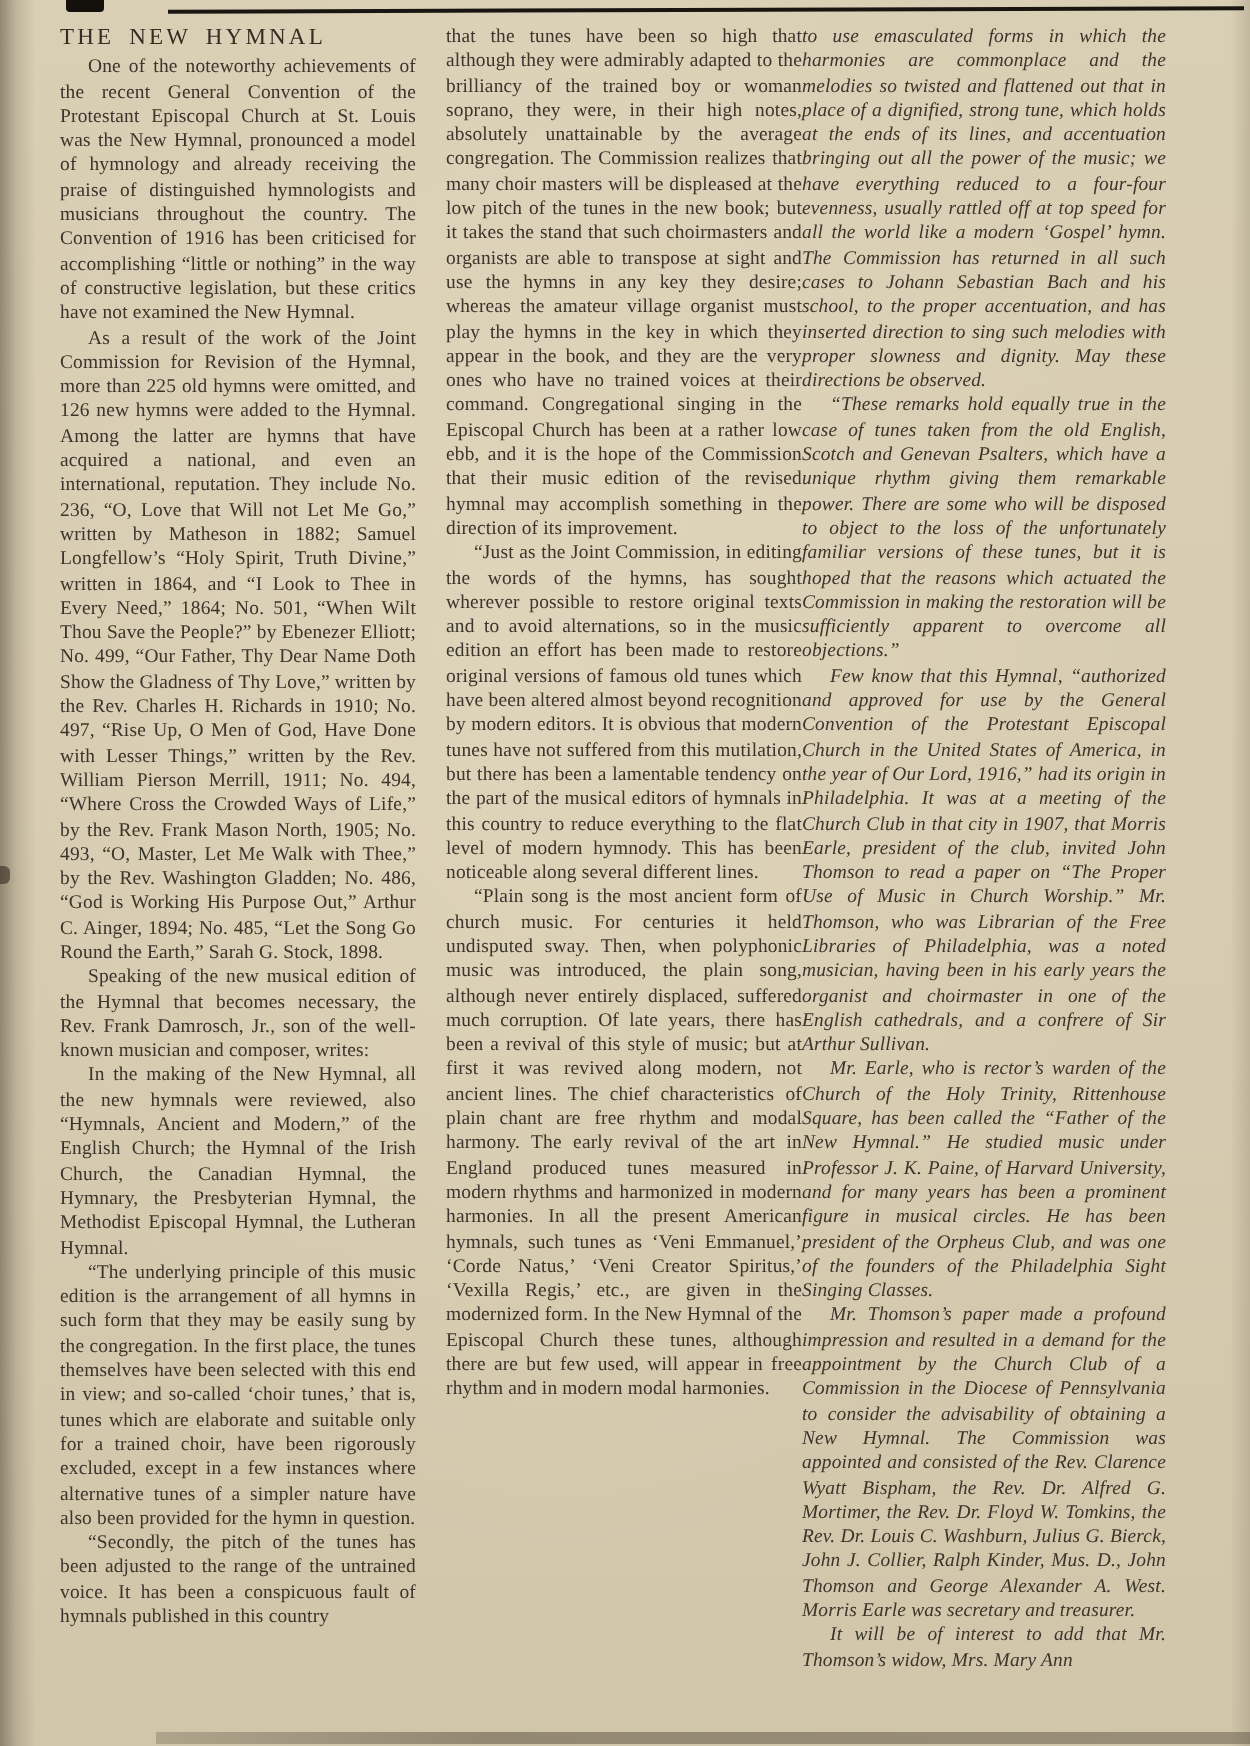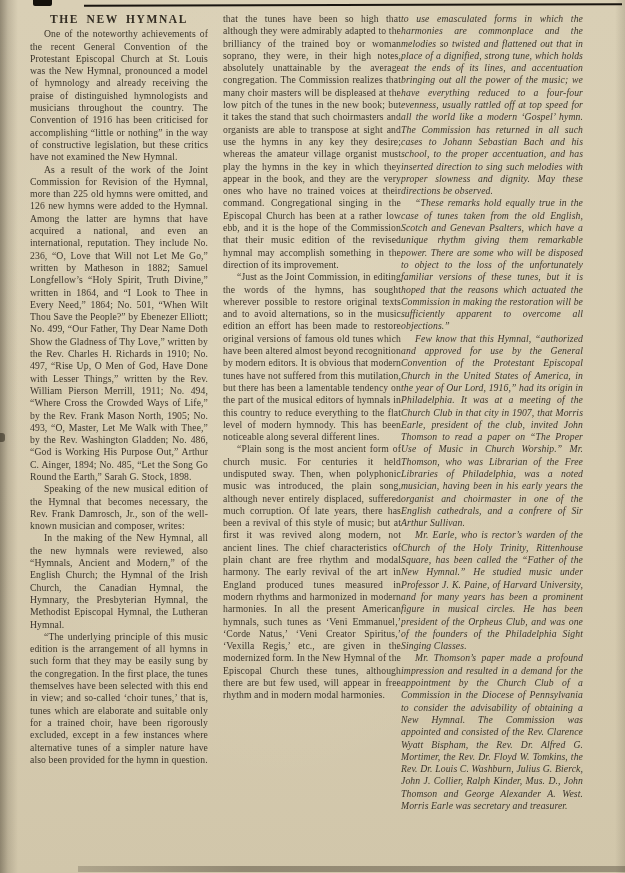--- a/index.html
+++ b/index.html
@@ -51,22 +51,21 @@
     font-size: 9.7px;
     line-height: 12.3px;
     letter-spacing: 0.1px;
   }
   .col-1 { width: 178px; margin-right: 15px; }
   .col-2 { width: 178px; }
   .col-3 { width: 182px; font-style: italic; }
   .article-title {
     margin: 0 0 3px 0;
     font-size: 11.5px;
-    font-weight: bold;
-    text-align: center;
+    font-weight: normal;
     letter-spacing: 1.6px;
     word-spacing: 3px;
     color: #332d23;
   }
   .para { margin: 0; text-indent: 14px; }
   .para.noindent { text-indent: 0; }
 </style>
 </head>
 <body>
 
@@ -80,32 +79,34 @@
 
   <div class="columns">
     <div class="col col-1">
       <h1 class="article-title">THE NEW HYMNAL</h1>
       <div>
           <p class="para">One of the noteworthy achievements of the recent General Convention of the Protestant Episcopal Church at St. Louis was the New Hymnal, pronounced a model of hymnology and already receiving the praise of distinguished hymnologists and musicians throughout the country. The Convention of 1916 has been criticised for accomplishing “little or nothing” in the way of constructive legislation, but these critics have not examined the New Hymnal.</p>
           <p class="para">As a result of the work of the Joint Commission for Revision of the Hymnal, more than 225 old hymns were omitted, and 126 new hymns were added to the Hymnal. Among the latter are hymns that have acquired a national, and even an international, reputation. They include No. 236, “O, Love that Will not Let Me Go,” written by Matheson in 1882; Samuel Longfellow’s “Holy Spirit, Truth Divine,” written in 1864, and “I Look to Thee in Every Need,” 1864; No. 501, “When Wilt Thou Save the People?” by Ebenezer Elliott; No. 499, “Our Father, Thy Dear Name Doth Show the Gladness of Thy Love,” written by the Rev. Charles H. Richards in 1910; No. 497, “Rise Up, O Men of God, Have Done with Lesser Things,” written by the Rev. William Pierson Merrill, 1911; No. 494, “Where Cross the Crowded Ways of Life,” by the Rev. Frank Mason North, 1905; No. 493, “O, Master, Let Me Walk with Thee,” by the Rev. Washington Gladden; No. 486, “God is Working His Purpose Out,” Arthur C. Ainger, 1894; No. 485, “Let the Song Go Round the Earth,” Sarah G. Stock, 1898.</p>
           <p class="para">Speaking of the new musical edition of the Hymnal that becomes necessary, the Rev. Frank Damrosch, Jr., son of the well-known musician and composer, writes:</p>
           <p class="para">In the making of the New Hymnal, all the new hymnals were reviewed, also “Hymnals, Ancient and Modern,” of the English Church; the Hymnal of the Irish Church, the Canadian Hymnal, the Hymnary, the Presbyterian Hymnal, the Methodist Episcopal Hymnal, the Lutheran Hymnal.</p>
           <p class="para">“The underlying principle of this music edition is the arrangement of all hymns in such form that they may be easily sung by the congregation. In the first place, the tunes themselves have been selected with this end in view; and so-called ‘choir tunes,’ that is, tunes which are elaborate and suitable only for a trained choir, have been rigorously excluded, except in a few instances where alternative tunes of a simpler nature have also been provided for the hymn in question.</p>
+          <p class="para">“Secondly, the pitch of the tunes has been adjusted to the range of the untrained voice. It has been a conspicuous fault of hymnals published in this country</p>
         </div>
     </div>
     <div class="col col-2">
       <div>
           <p class="para noindent">that the tunes have been so high that although they were admirably adapted to the brilliancy of the trained boy or woman soprano, they were, in their high notes, absolutely unattainable by the average congregation. The Commission realizes that many choir masters will be displeased at the low pitch of the tunes in the new book; but it takes the stand that such choirmasters and organists are able to transpose at sight and use the hymns in any key they desire; whereas the amateur village organist must play the hymns in the key in which they appear in the book, and they are the very ones who have no trained voices at their command. Congregational singing in the Episcopal Church has been at a rather low ebb, and it is the hope of the Commission that their music edition of the revised hymnal may accomplish something in the direction of its improvement.</p>
           <p class="para">“Just as the Joint Commission, in editing the words of the hymns, has sought wherever possible to restore original texts and to avoid alternations, so in the music edition an effort has been made to restore original versions of famous old tunes which have been altered almost beyond recognition by modern editors. It is obvious that modern tunes have not suffered from this mutilation, but there has been a lamentable tendency on the part of the musical editors of hymnals in this country to reduce everything to the flat level of modern hymnody. This has been noticeable along several different lines.</p>
           <p class="para">“Plain song is the most ancient form of church music. For centuries it held undisputed sway. Then, when polyphonic music was introduced, the plain song, although never entirely displaced, suffered much corruption. Of late years, there has been a revival of this style of music; but at first it was revived along modern, not ancient lines. The chief characteristics of plain chant are free rhythm and modal harmony. The early revival of the art in England produced tunes measured in modern rhythms and harmonized in modern harmonies. In all the present American hymnals, such tunes as ‘Veni Emmanuel,’ ‘Corde Natus,’ ‘Veni Creator Spiritus,’ ‘Vexilla Regis,’ etc., are given in the modernized form. In the New Hymnal of the Episcopal Church these tunes, although there are but few used, will appear in free rhythm and in modern modal harmonies.</p>
         </div>
     </div>
     <div class="col col-3">
       <div>
           <p class="para noindent">to use emasculated forms in which the harmonies are commonplace and the melodies so twisted and flattened out that in place of a dignified, strong tune, which holds at the ends of its lines, and accentuation bringing out all the power of the music; we have everything reduced to a four-four evenness, usually rattled off at top speed for all the world like a modern ‘Gospel’ hymn. The Commission has returned in all such cases to Johann Sebastian Bach and his school, to the proper accentuation, and has inserted direction to sing such melodies with proper slowness and dignity. May these directions be observed.</p>
           <p class="para">“These remarks hold equally true in the case of tunes taken from the old English, Scotch and Genevan Psalters, which have a unique rhythm giving them remarkable power. There are some who will be disposed to object to the loss of the unfortunately familiar versions of these tunes, but it is hoped that the reasons which actuated the Commission in making the restoration will be sufficiently apparent to overcome all objections.”</p>
           <p class="para">Few know that this Hymnal, “authorized and approved for use by the General Convention of the Protestant Episcopal Church in the United States of America, in the year of Our Lord, 1916,” had its origin in Philadelphia. It was at a meeting of the Church Club in that city in 1907, that Morris Earle, president of the club, invited John Thomson to read a paper on “The Proper Use of Music in Church Worship.” Mr. Thomson, who was Librarian of the Free Libraries of Philadelphia, was a noted musician, having been in his early years the organist and choirmaster in one of the English cathedrals, and a confrere of Sir Arthur Sullivan.</p>
           <p class="para">Mr. Earle, who is rector’s warden of the Church of the Holy Trinity, Rittenhouse Square, has been called the “Father of the New Hymnal.” He studied music under Professor J. K. Paine, of Harvard University, and for many years has been a prominent figure in musical circles. He has been president of the Orpheus Club, and was one of the founders of the Philadelphia Sight Singing Classes.</p>
           <p class="para">Mr. Thomson’s paper made a profound impression and resulted in a demand for the appointment by the Church Club of a Commission in the Diocese of Pennsylvania to consider the advisability of obtaining a New Hymnal. The Commission was appointed and consisted of the Rev. Clarence Wyatt Bispham, the Rev. Dr. Alfred G. Mortimer, the Rev. Dr. Floyd W. Tomkins, the Rev. Dr. Louis C. Washburn, Julius G. Bierck, John J. Collier, Ralph Kinder, Mus. D., John Thomson and George Alexander A. West. Morris Earle was secretary and treasurer.</p>
+          <p class="para">It will be of interest to add that Mr. Thomson’s widow, Mrs. Mary Ann</p>
         </div>
     </div>
   </div>
 </div>
 
 </body></html>

